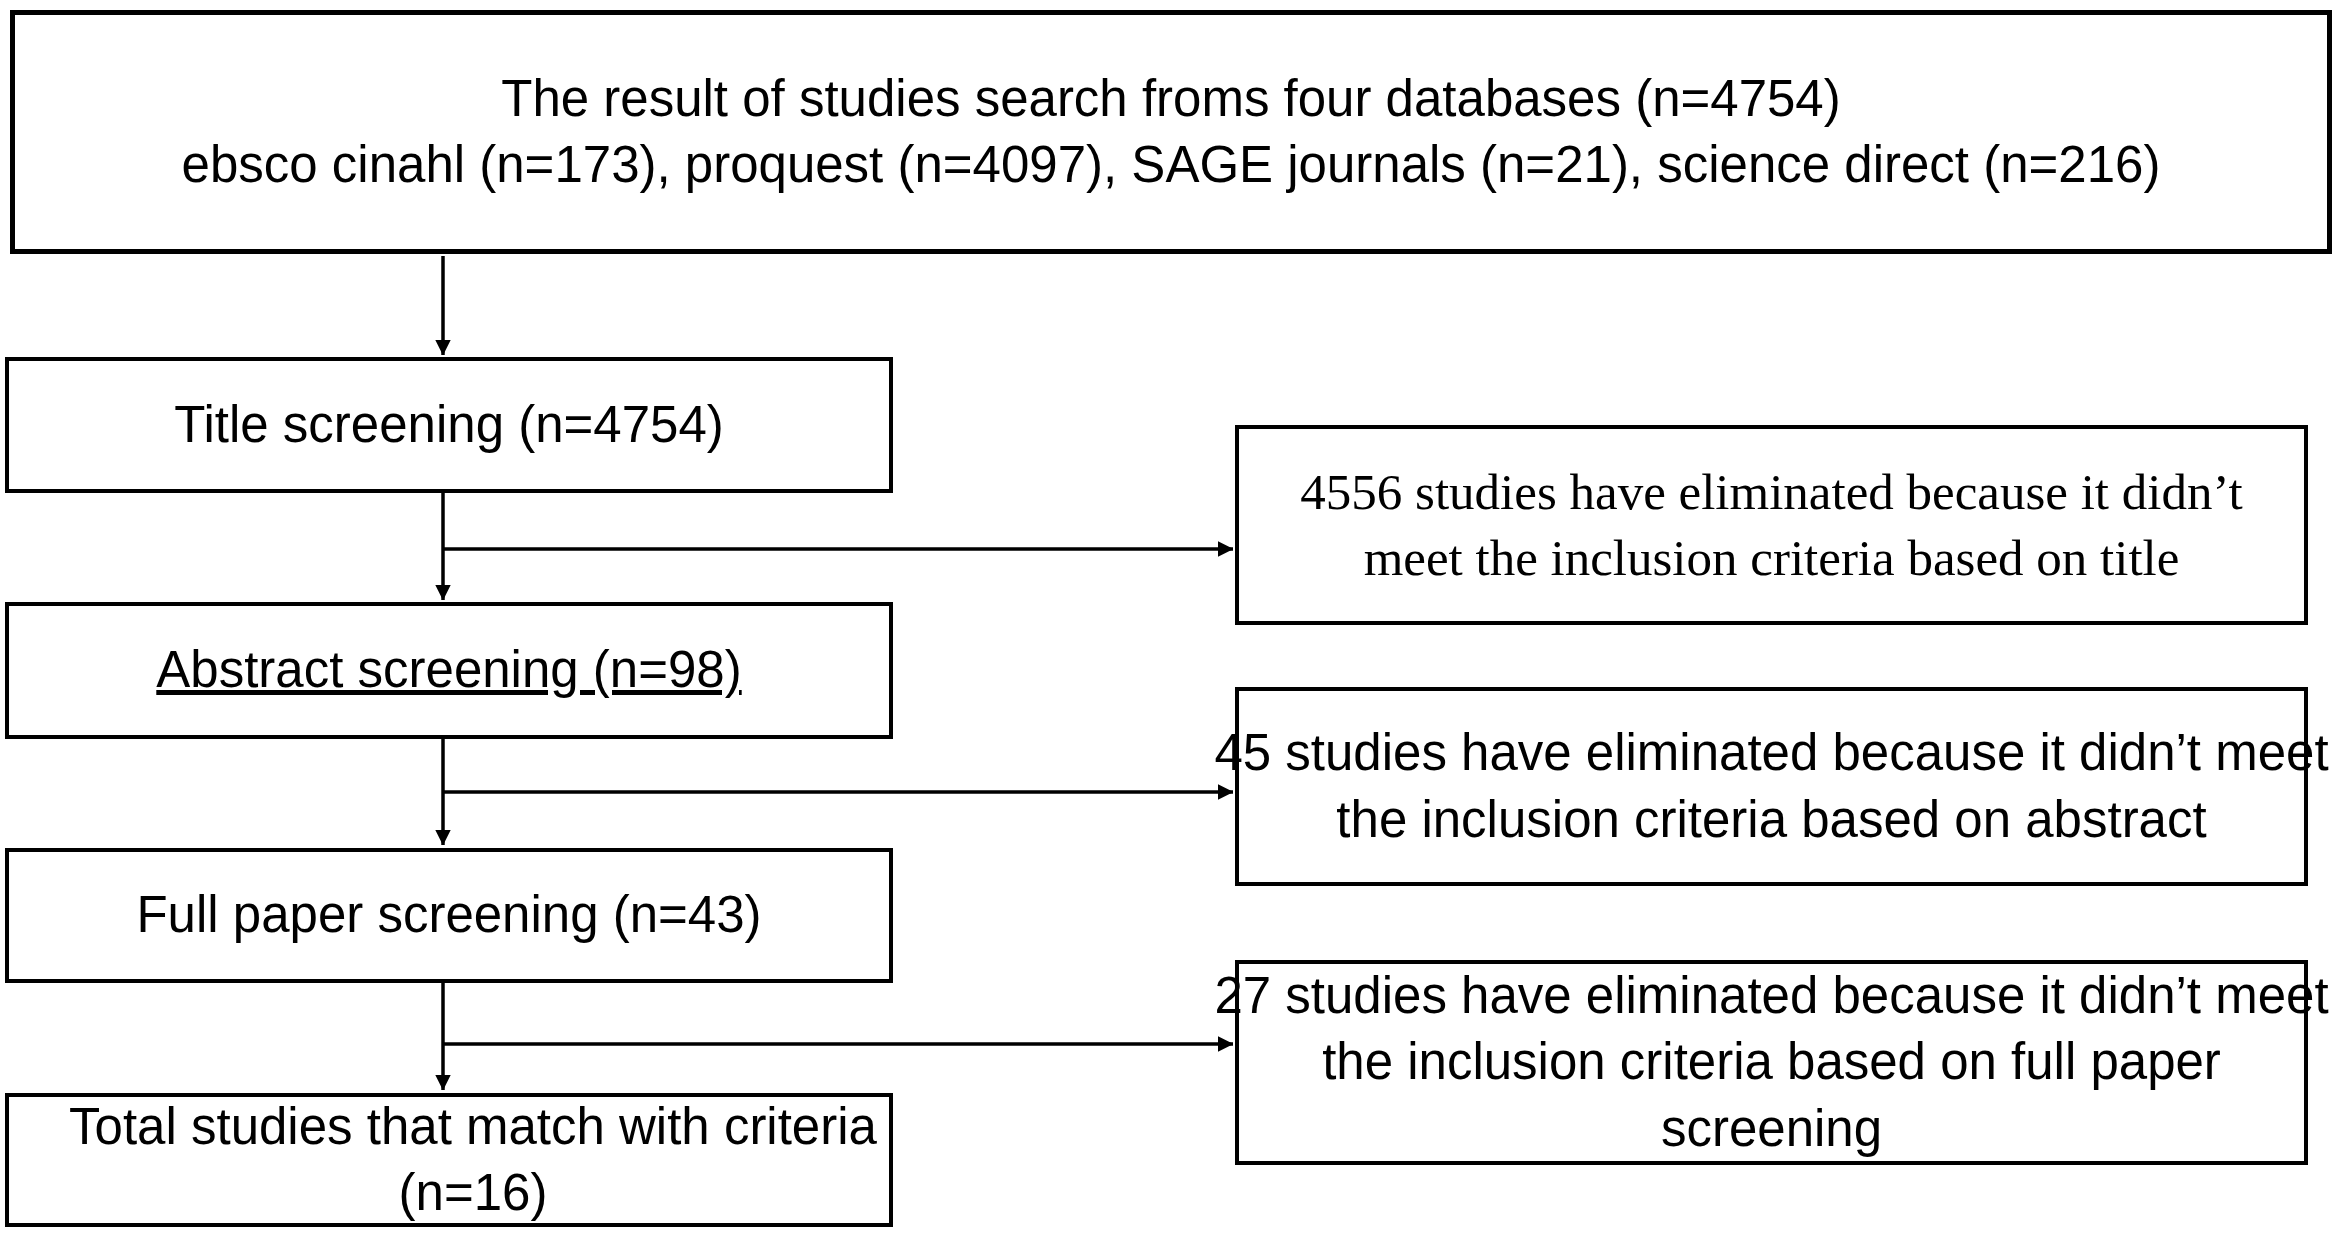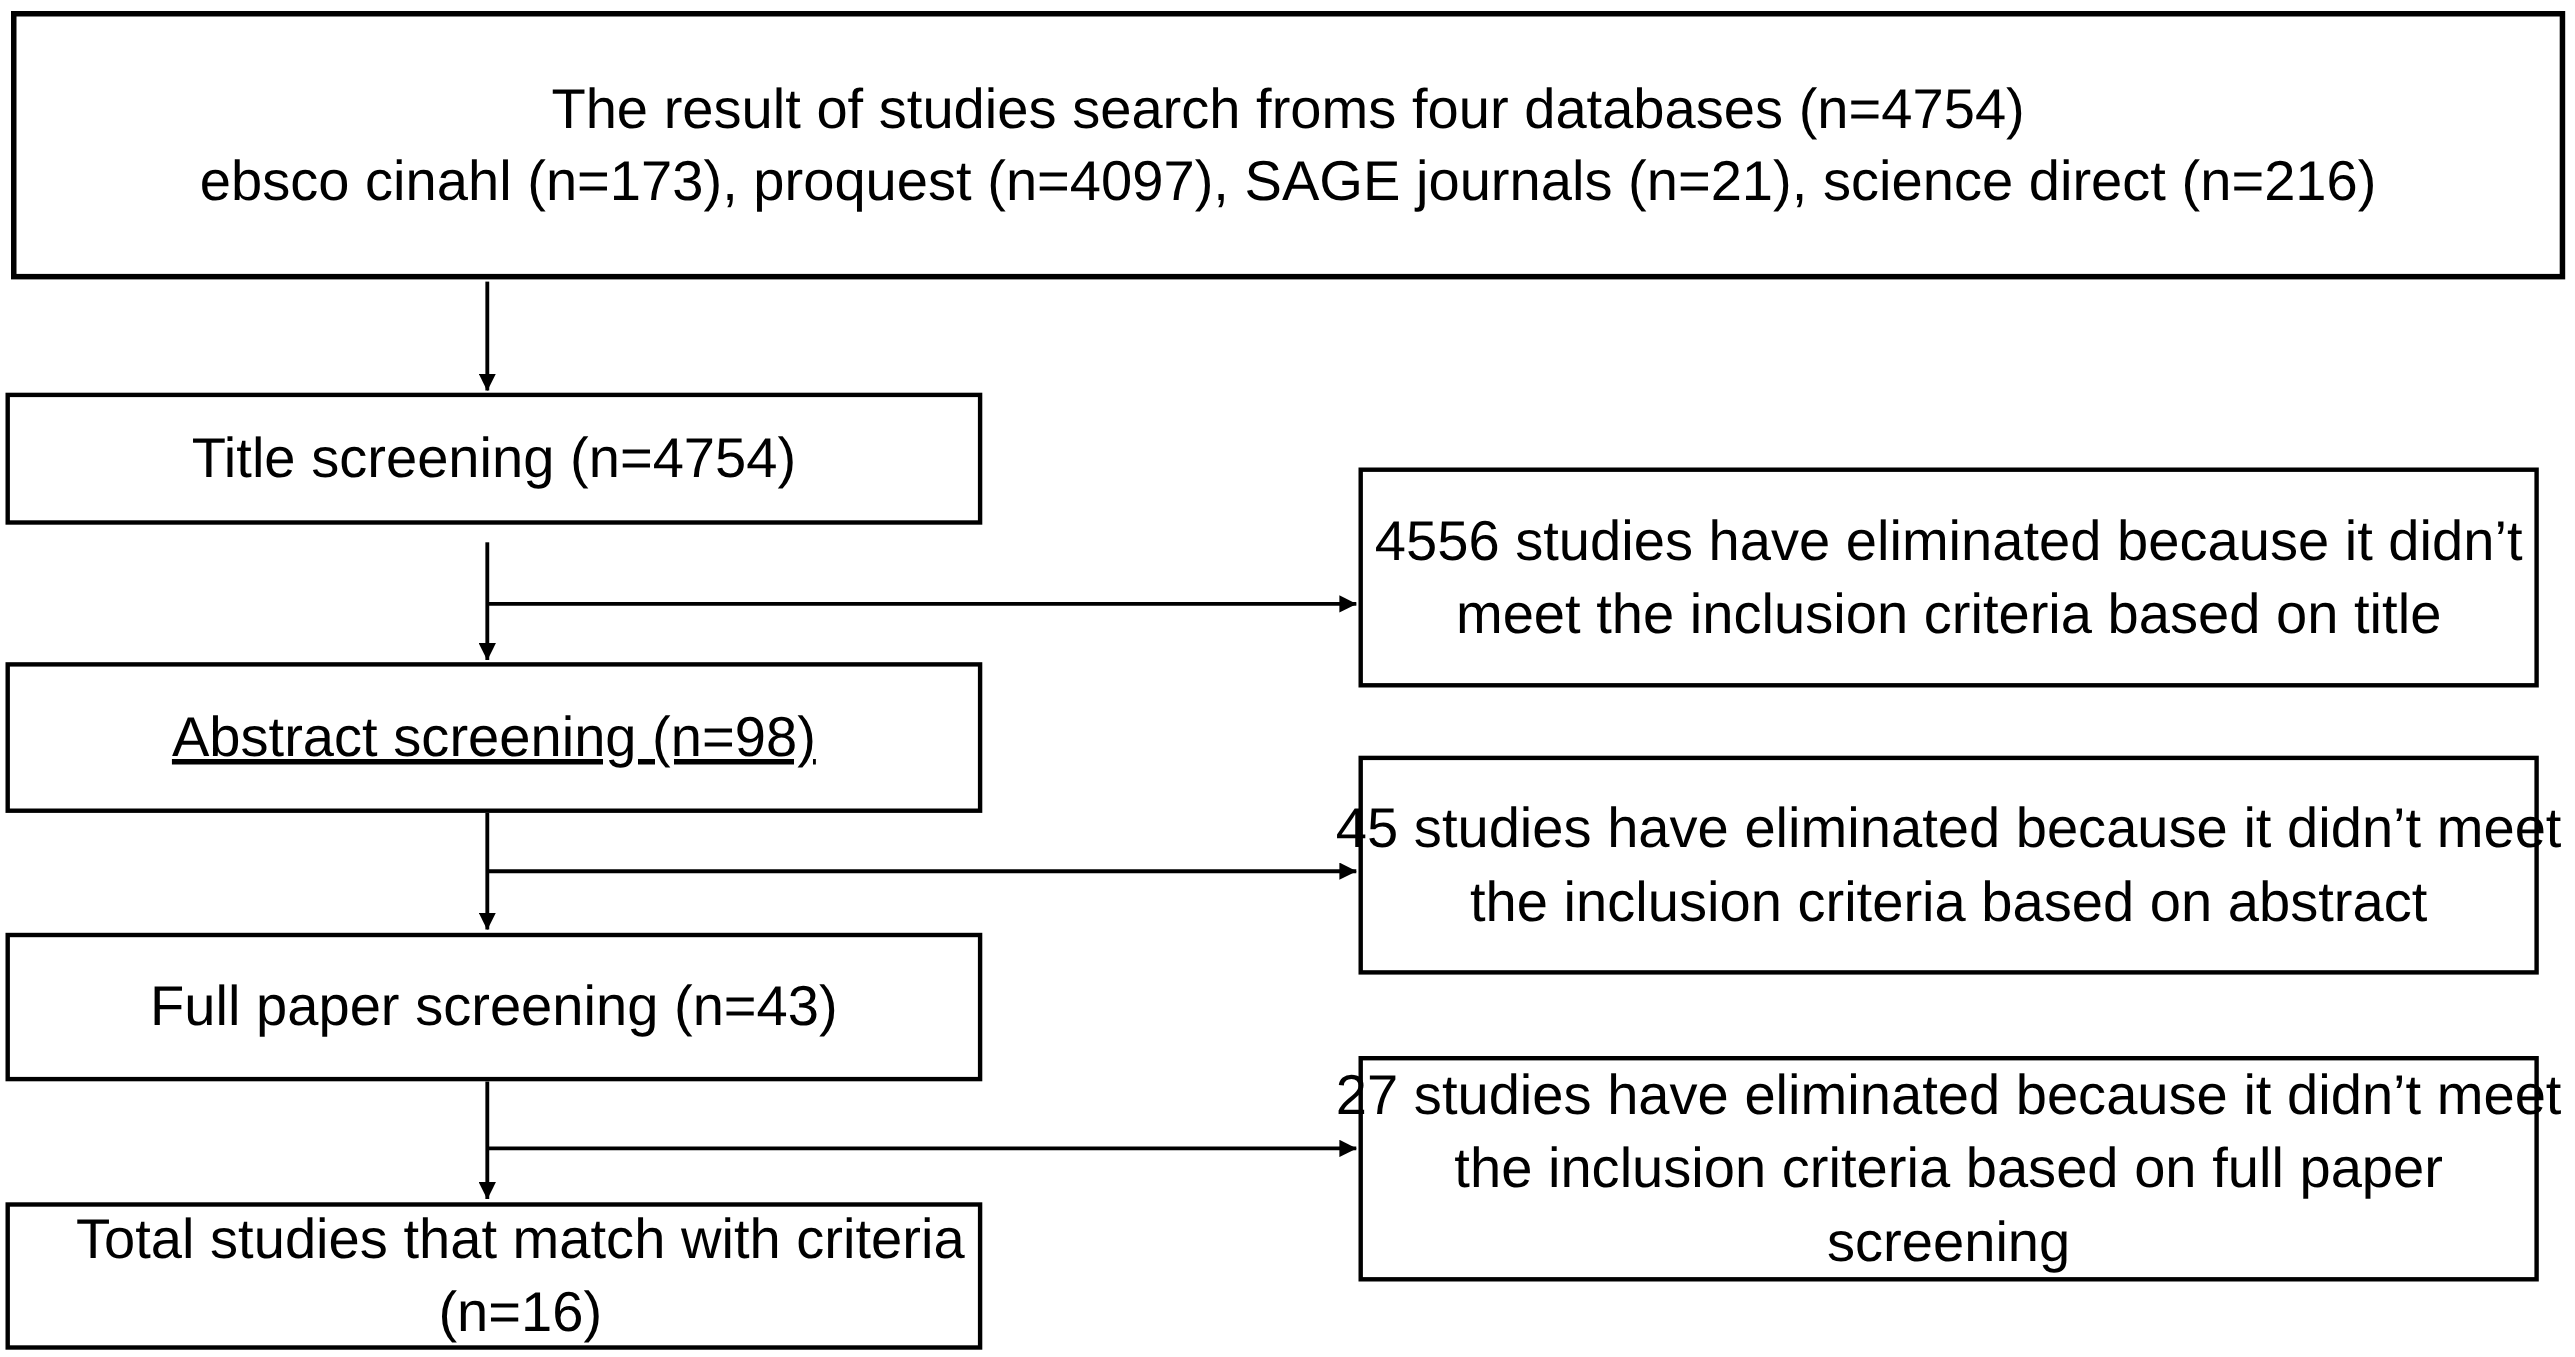--- a/index.html
+++ b/index.html
@@ -30,25 +30,25 @@
     border: 4px solid #000000;
     display: flex;
     align-items: center;
     justify-content: center;
     text-align: center;
     white-space: pre;
     font-size: 51px;
     line-height: 1.3;
   }
   .node-source       { left: 10px;   top: 10px;   width: 2322px; height: 244px; border-width: 5px; }
-  .node-title        { left: 5px;    top: 357px;  width: 888px;  height: 120px; }
+  .node-title        { left: 5px;    top: 357px;  width: 888px;  height: 136px; }
   .node-abstract     { left: 5px;    top: 602px;  width: 888px;  height: 137px; text-decoration: underline; }
   .node-fullpaper    { left: 5px;    top: 848px;  width: 888px;  height: 135px; text-align: center; }
   .node-total        { left: 5px;    top: 1093px; width: 888px;  height: 134px; padding-left: 48px; }
-  .node-excl-title   { left: 1235px; top: 425px;  width: 1073px; height: 200px; }
+  .node-excl-title   { left: 1235px; top: 425px;  width: 1073px; height: 200px; font-family: Liberation Serif, serif; }
   .node-excl-abs     { left: 1235px; top: 687px;  width: 1073px; height: 199px; }
   .node-excl-full    { left: 1235px; top: 960px;  width: 1073px; height: 205px; }
 </style>
 </head>
 <body>
 
 <div class="canvas">
 
   <svg class="connectors" viewBox="0 0 2341 1234" xmlns="http://www.w3.org/2000/svg">
     <defs>

